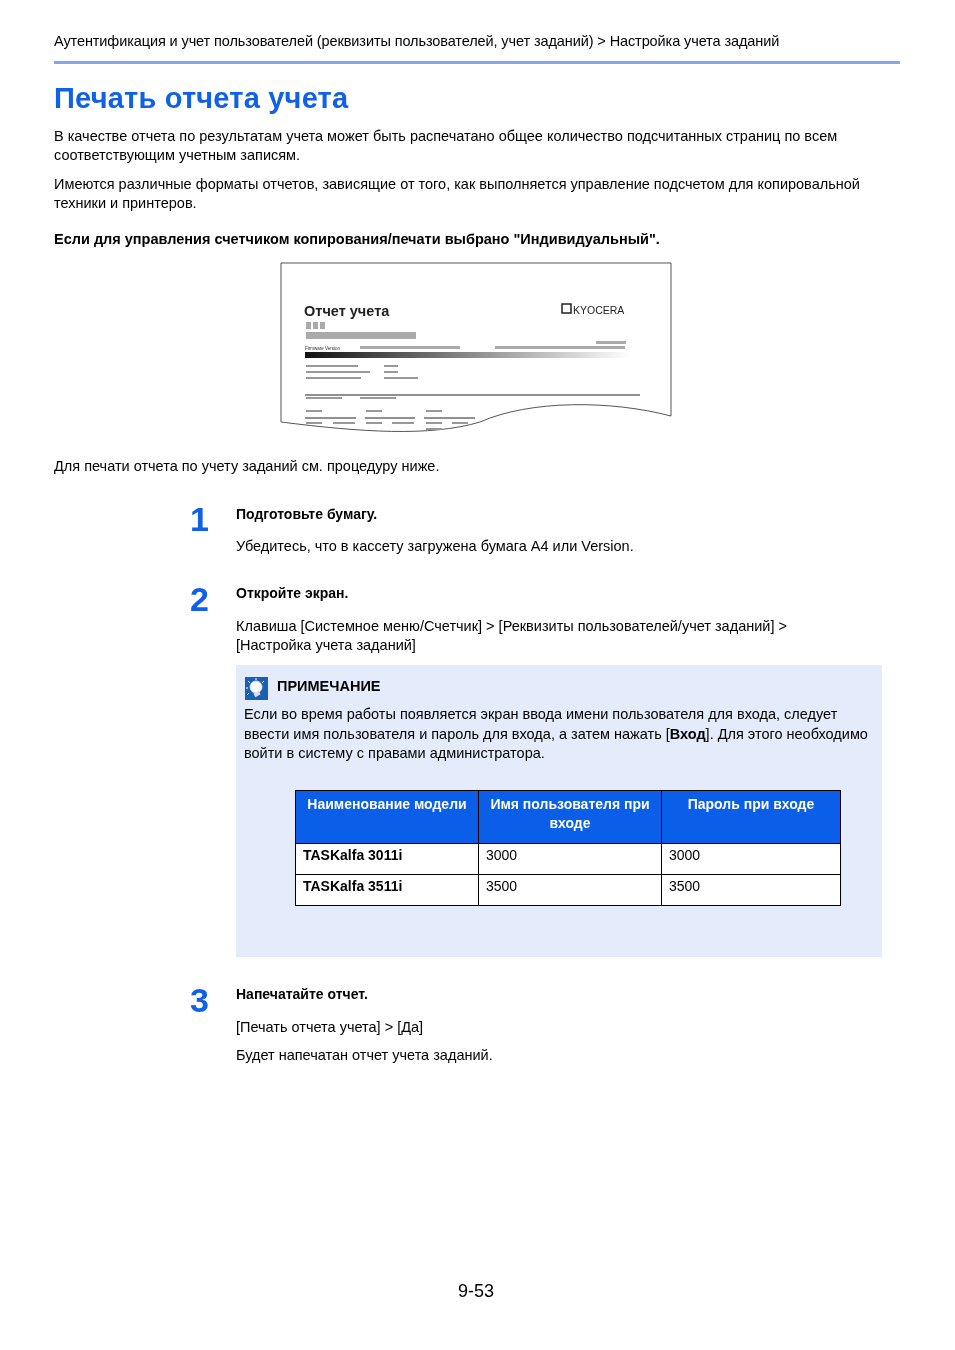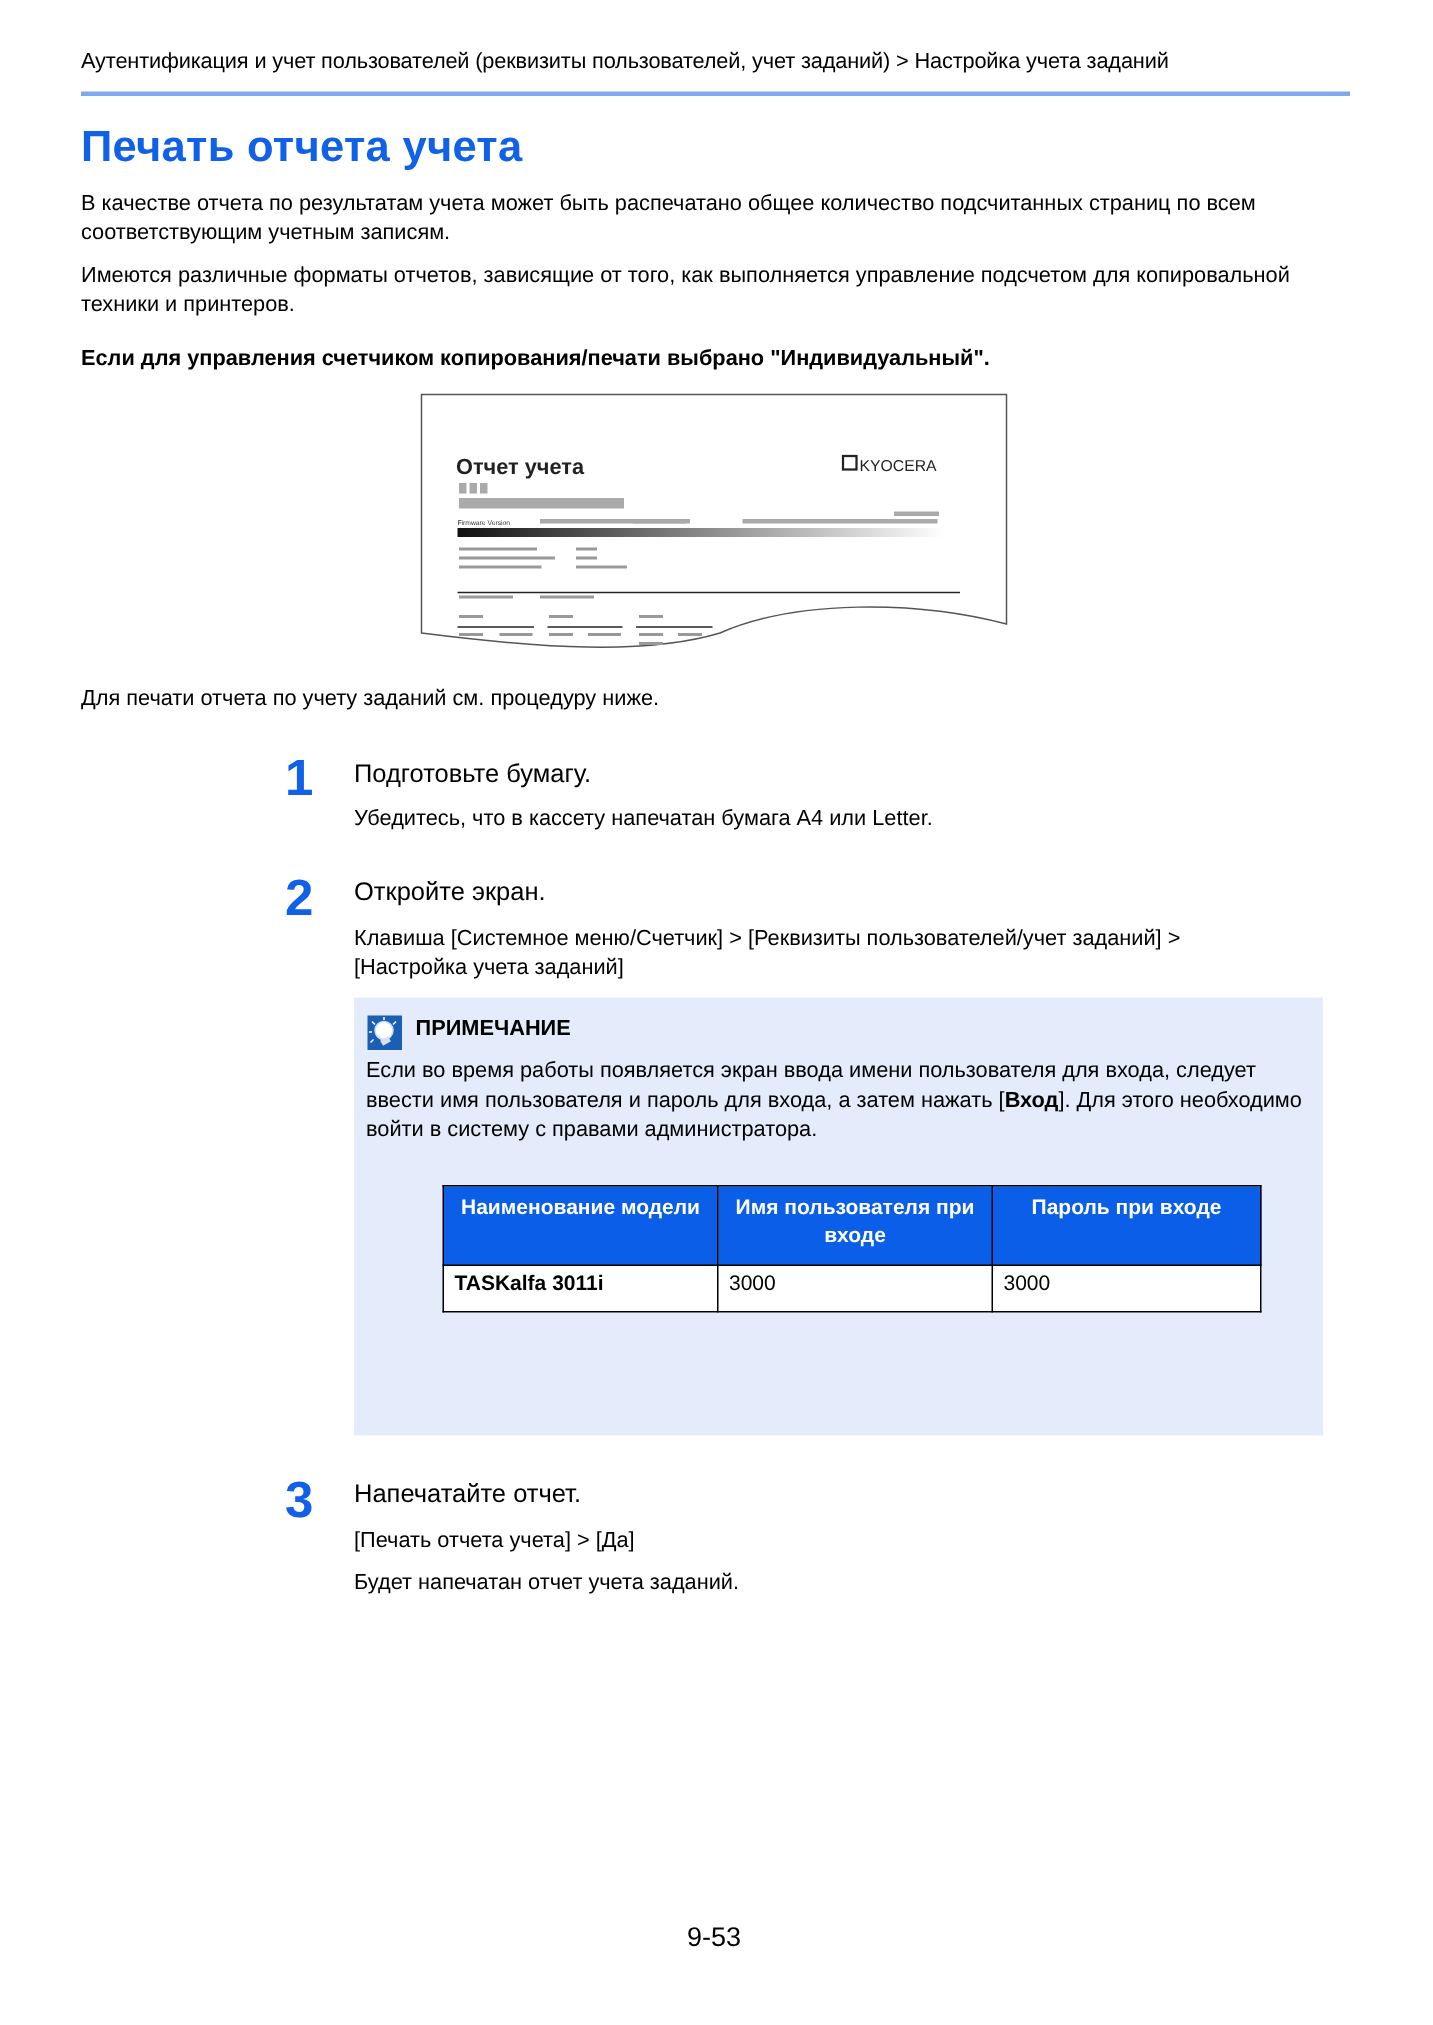--- a/index.html
+++ b/index.html
@@ -7,21 +7,21 @@
   .breadcrumb { position: absolute; left: 54px; top: 33px; font-size: 14.5px; letter-spacing: -0.1px; }
   .rule { position: absolute; left: 54px; top: 61px; width: 846px; height: 3px; background: #7fa9ee; }
   .title { position: absolute; left: 54px; top: 82px; font-size: 29px; font-weight: bold; color: #1060e8; letter-spacing: 0.2px; }
   .p { position: absolute; left: 54px; font-size: 14.5px; line-height: 19px; width: 840px; }
   .p1 { top: 127px; }
   .p2 { top: 175px; }
   .p3 { top: 230px; font-weight: bold; }
   .figure { position: absolute; left: 280px; top: 262px; width: 394px; height: 175px; }
   .p4 { top: 457px; }
   .step-num { position: absolute; left: 190px; font-size: 34px; font-weight: bold; color: #1060e8; }
-  .step-title { position: absolute; left: 236px; font-size: 17px; font-weight: normal; }
+  .step-title { position: absolute; left: 236px; font-size: 14px; font-weight: bold; }
   .step-text { position: absolute; left: 236px; font-size: 14.5px; line-height: 19px; width: 664px; }
   .step-text b { font-weight: normal; }
   .note { position: absolute; left: 236px; top: 665px; width: 646px; height: 292px; background: #e4ebfa; }
   .note-icon { position: absolute; left: 9px; top: 12px; width: 23px; height: 23px; background: #1a5fb4; }
   .note-title { position: absolute; left: 41px; top: 13px; font-size: 14.5px; font-weight: bold; }
   .note-p { position: absolute; left: 8px; width: 640px; font-size: 14.5px; line-height: 19.5px; }
   .note-p1 { top: 40px; }
   .note-p2 { top: 102px; }
   table.tbl { position: absolute; left: 295px; top: 790px; border-collapse: collapse; width: 546px; font-size: 14px; }
   table.tbl th { background: #0b5ee8; color: #fff; font-weight: bold; text-align: center; vertical-align: top; padding: 4px 8px; height: 44px; border: 1px solid #000; line-height: 19px; }
@@ -93,21 +93,21 @@
         <line x1="85" y1="156" x2="135" y2="156"></line>
         <line x1="144" y1="156" x2="195" y2="156"></line>
     </g>
   </svg>
 </div>
 
 <div class="p p4">Для печати отчета по учету заданий см. процедуру ниже.</div>
 
 <div class="step-num" style="top:500px;">1</div>
 <div class="step-title" style="top:506px;">Подготовьте бумагу.</div>
-<div class="step-text" style="top:537px;">Убедитесь, что в кассету напечатан бумага A4 или Letter.</div>
+<div class="step-text" style="top:537px;">Убедитесь, что в кассету загружена бумага A4 или Version.</div>
 
 <div class="step-num" style="top:580px;">2</div>
 <div class="step-title" style="top:585px;">Откройте экран.</div>
 <div class="step-text" style="top:617px;"><span>Клавиша [</span><b>Системное меню/Счетчик</b><span>] &gt; [</span><b>Реквизиты пользователей/учет заданий</b><span>] &gt;</span><br><span>[</span><b>Настройка учета заданий</b><span>]</span></div>
 
 <div class="note">
   <div class="note-icon">
     <svg width="23" height="23" viewBox="0 0 23 23">
       <circle cx="11" cy="10" r="6" fill="#fff" stroke="#cde" stroke-width="1"></circle>
       <rect x="9" y="15" width="6" height="4" fill="#dde" transform="rotate(-30 12 17)"></rect>
@@ -131,20 +131,25 @@
       <th style="width:166px;">Имя пользователя при входе</th>
       <th>Пароль при входе</th>
     </tr>
   </thead>
   <tbody>
     <tr>
       <td class="model">TASKalfa 3011i</td>
       <td>3000</td>
       <td>3000</td>
     </tr>
+    <tr>
+      <td class="model">TASKalfa 3511i</td>
+      <td>3500</td>
+      <td>3500</td>
+    </tr>
   </tbody>
 </table>
 
 <div class="step-num" style="top:981px;">3</div>
 <div class="step-title" style="top:986px;">Напечатайте отчет.</div>
 <div class="step-text" style="top:1018px;"><span>[</span><b>Печать отчета учета</b><span>] &gt; [</span><b>Да</b><span>]</span></div>
 <div class="step-text" style="top:1046px;">Будет напечатан отчет учета заданий.</div>
 
 <div class="page-num">9-53</div>
 

